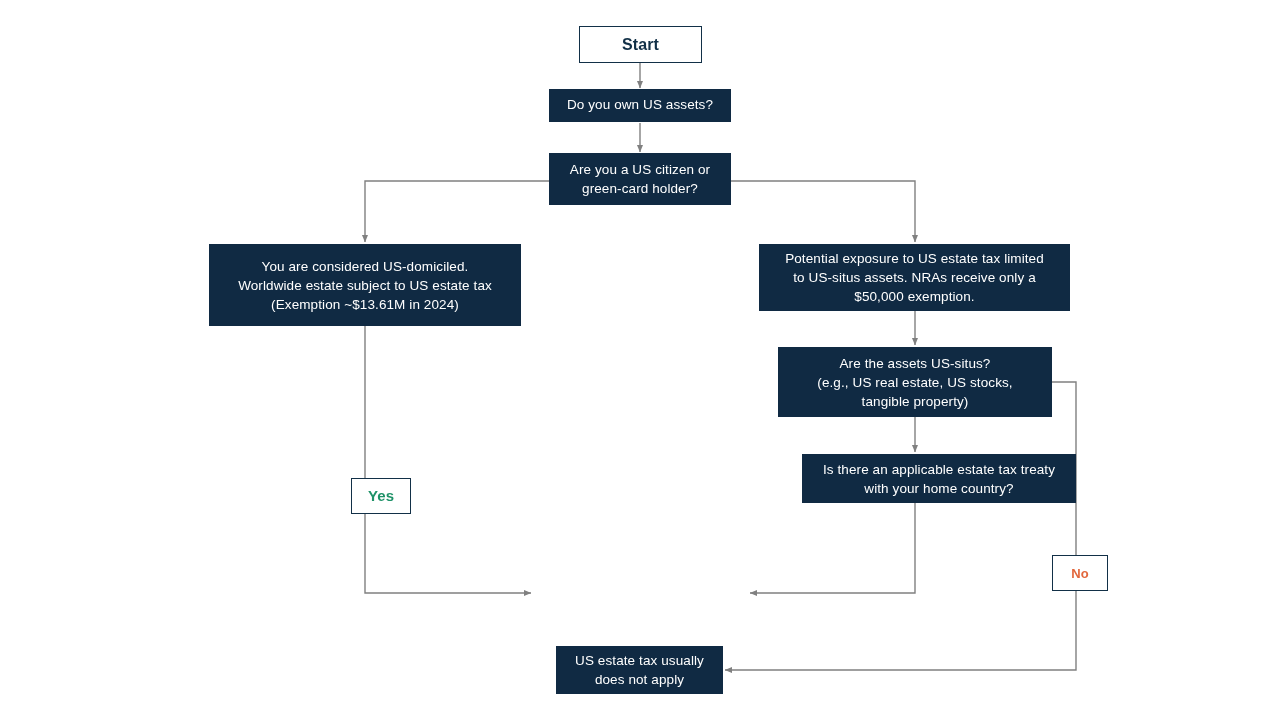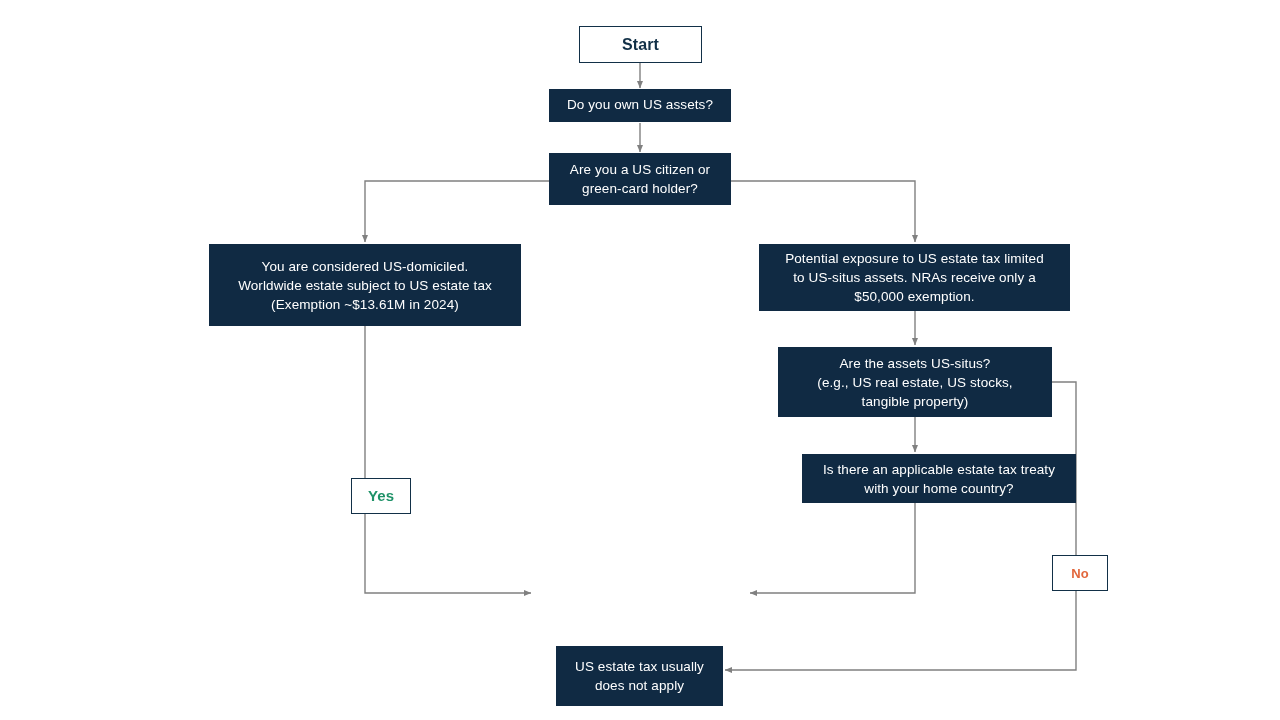--- a/index.html
+++ b/index.html
@@ -138,18 +138,18 @@
 
   <div class="node label-yes" style="left:351px; top:478px; width:60px; height:36px;align-items:flex-end;">
     <span class="txt">Yes</span>
   </div>
 
   <div class="node label-no" style="left:1052px; top:555px; width:56px; height:36px;">
     <span class="txt">No</span>
   </div>
 
 
-  <div class="node" style="left:556px; top:646px; width:167px; height:60px;">
+  <div class="node" style="left:556px; top:646px; width:167px; height:48px;">
     <span class="txt">US estate tax usually
 does not apply</span>
   </div>
 
 </div>
 
 </body></html>

